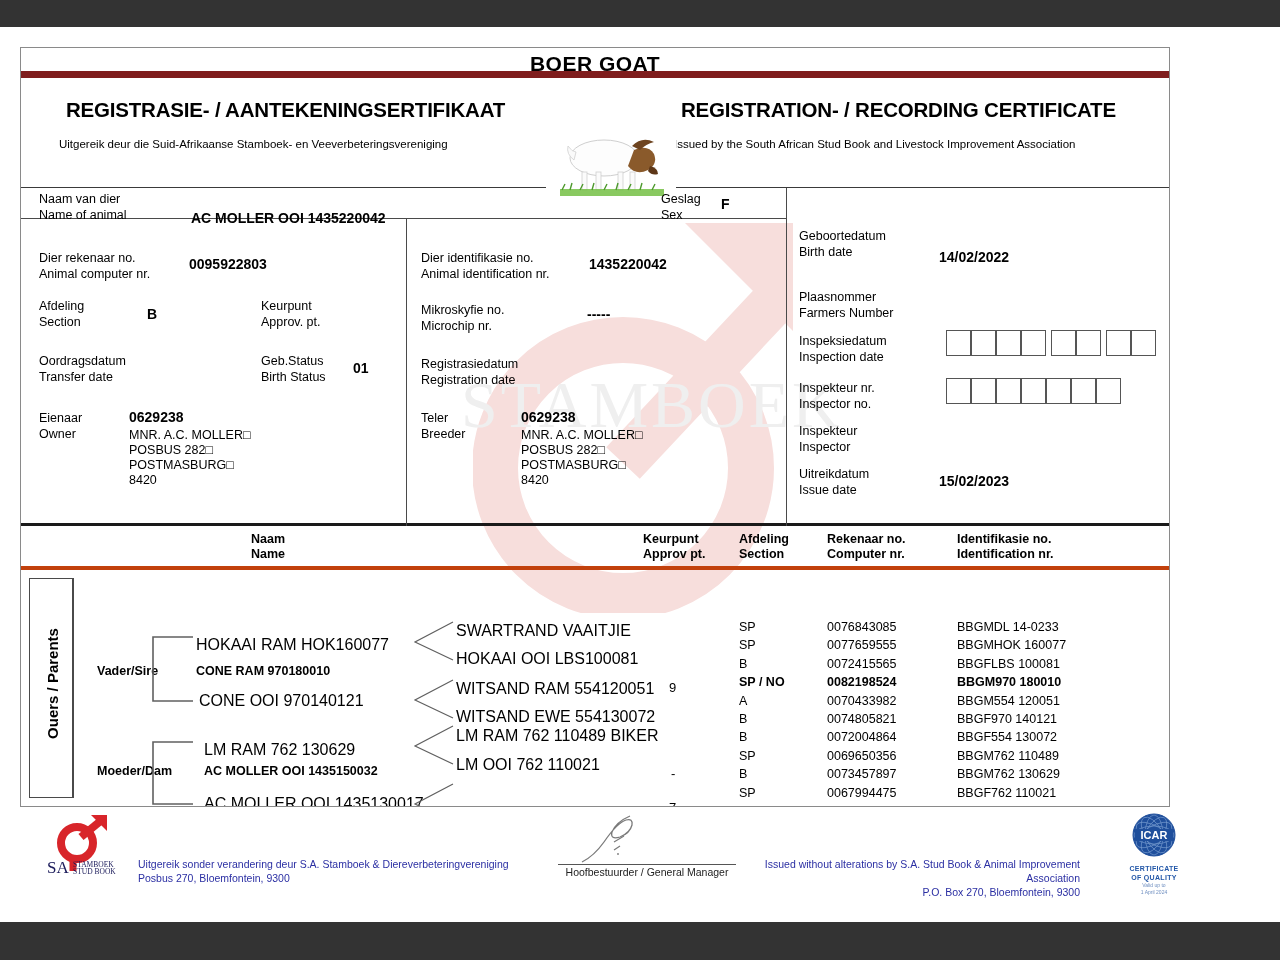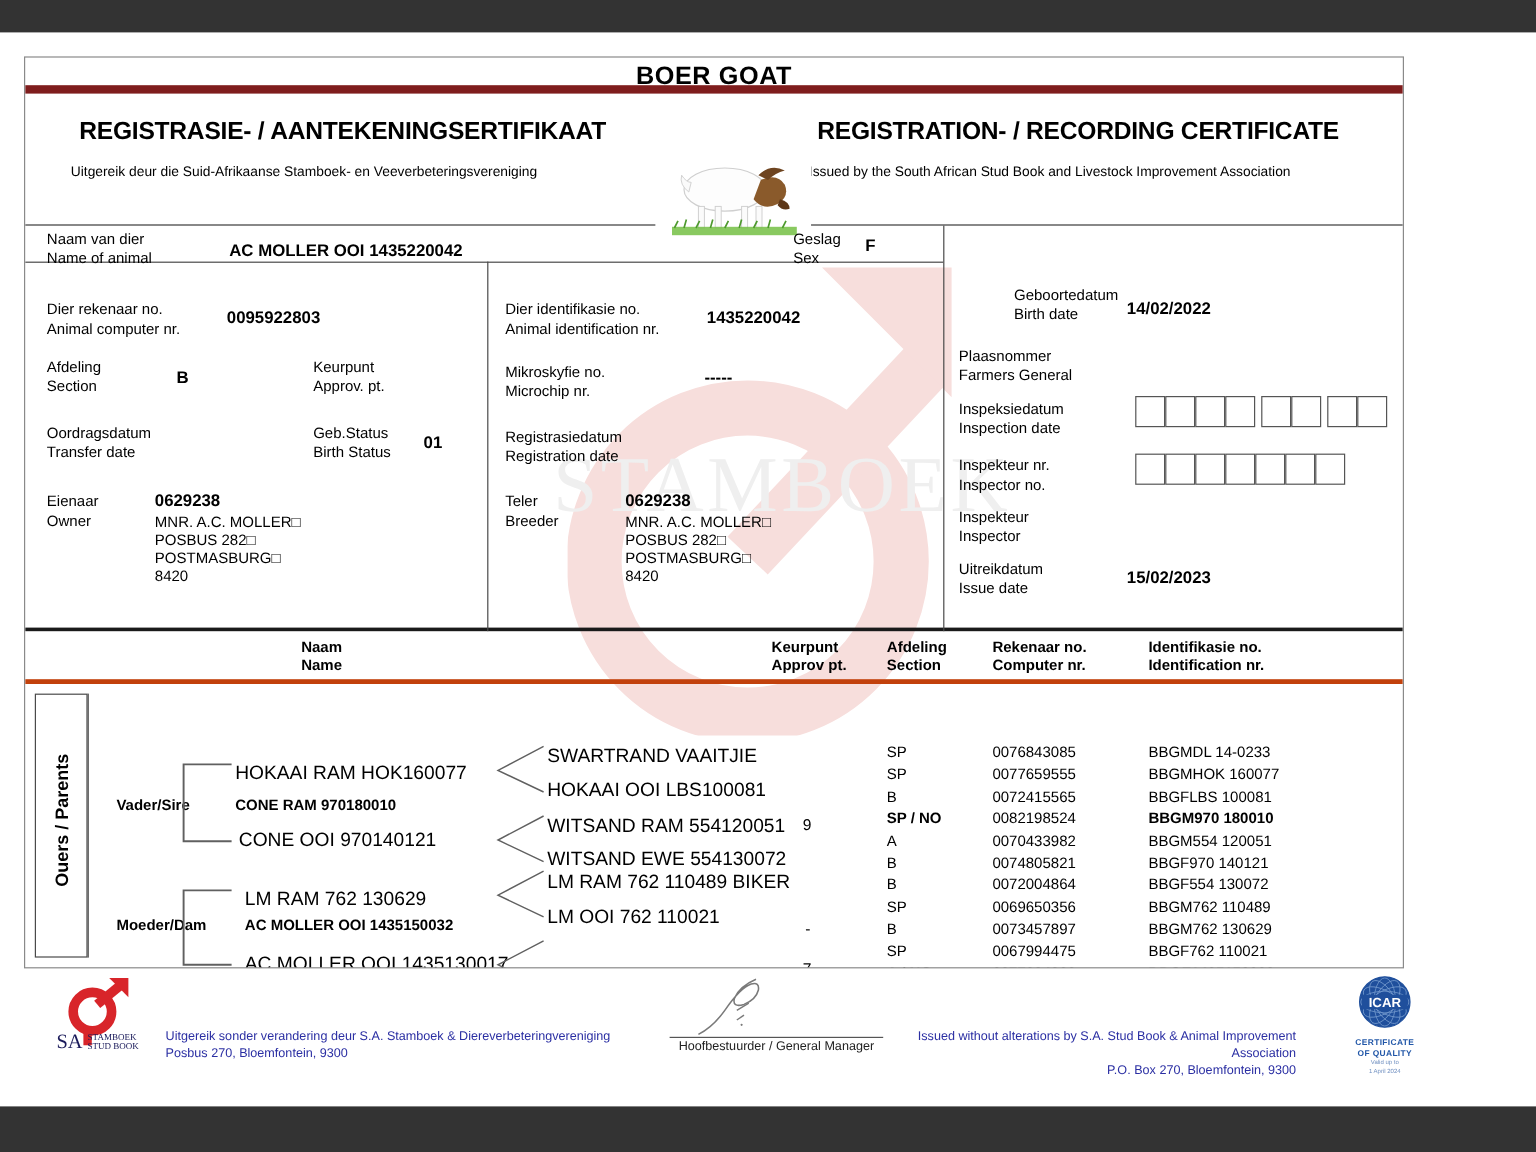--- a/index.html
+++ b/index.html
@@ -179,21 +179,21 @@
       </svg>
     </div>
 
     <div id="info-band">
       <div id="col-div-1"></div>
       <div id="col-div-2"></div>
       <div id="row-div-1"></div>
 
       <div class="abs lbl" style="left:18px; top:3px;">Naam van dier
 Name of animal</div>
-      <div class="abs val" style="left:170px; top:12px;text-align:right;">AC MOLLER OOI 1435220042</div>
+      <div class="abs val" style="left:170px; top:22px;text-align:right;">AC MOLLER OOI 1435220042</div>
       <div class="abs lbl" style="left:640px; top:3px;">Geslag
 Sex</div>
       <div class="abs val" style="left:700px; top:8px;">F</div>
 
       <div class="abs lbl" style="left:18px; top:62px;">Dier rekenaar no.
 Animal computer nr.</div>
       <div class="abs val" style="left:168px; top:68px;">0095922803</div>
 
       <div class="abs lbl" style="left:18px; top:110px;">Afdeling
 Section</div>
@@ -230,26 +230,26 @@
       <div class="abs val" style="left:566px; top:174px;"></div>
 
       <div class="abs lbl" style="left:400px; top:222px;">Teler
 Breeder</div>
       <div class="abs val" style="left:500px; top:221px;">0629238</div>
       <div class="abs valn" style="left:500px; top:240px; white-space:pre-line;">MNR. A.C. MOLLER□
 POSBUS 282□
 POSTMASBURG□
 8420</div>
 
-      <div class="abs lbl" style="left:778px; top:50px;margin-left:46px;">Geboortedatum
+      <div class="abs lbl" style="left:778px; top:40px;">Geboortedatum
 Birth date</div>
       <div class="abs val" style="left:918px; top:61px;">14/02/2022</div>
 
       <div class="abs lbl" style="left:778px; top:101px;">Plaasnommer
-Farmers General</div>
+Farmers Number</div>
       <div class="abs val" style="left:918px; top:107px;"></div>
 
       <div class="abs lbl" style="left:778px; top:145px;">Inspeksiedatum
 Inspection date</div>
       <div class="boxrow" style="left:925px; top:142px;">
         <div class="bx"></div>
         <div class="bx"></div>
         <div class="bx"></div>
         <div class="bx"></div>
         <div class="gap"></div>
@@ -356,21 +356,21 @@
           <div>B</div>
           <div>SP</div>
           <div>B</div>
           <div>SP</div>
           <div style="font-weight: bold;">A / NO</div>
         </div>
       <div class="datcol" id="comp-col" style="left:806px; top:48px;">
           <div>0076843085</div>
           <div>0077659555</div>
           <div>0072415565</div>
-          <div style="font-weight: normal; text-align: center;">0082198524</div>
+          <div style="font-weight: bold; text-align: center;">0082198524</div>
           <div>0070433982</div>
           <div>0074805821</div>
           <div>0072004864</div>
           <div>0069650356</div>
           <div>0073457897</div>
           <div>0067994475</div>
           <div style="font-weight: bold;">0077024263</div>
         </div>
       <div class="datcol" id="id-col" style="left:936px; top:48px;">
           <div>BBGMDL 14-0233</div>

